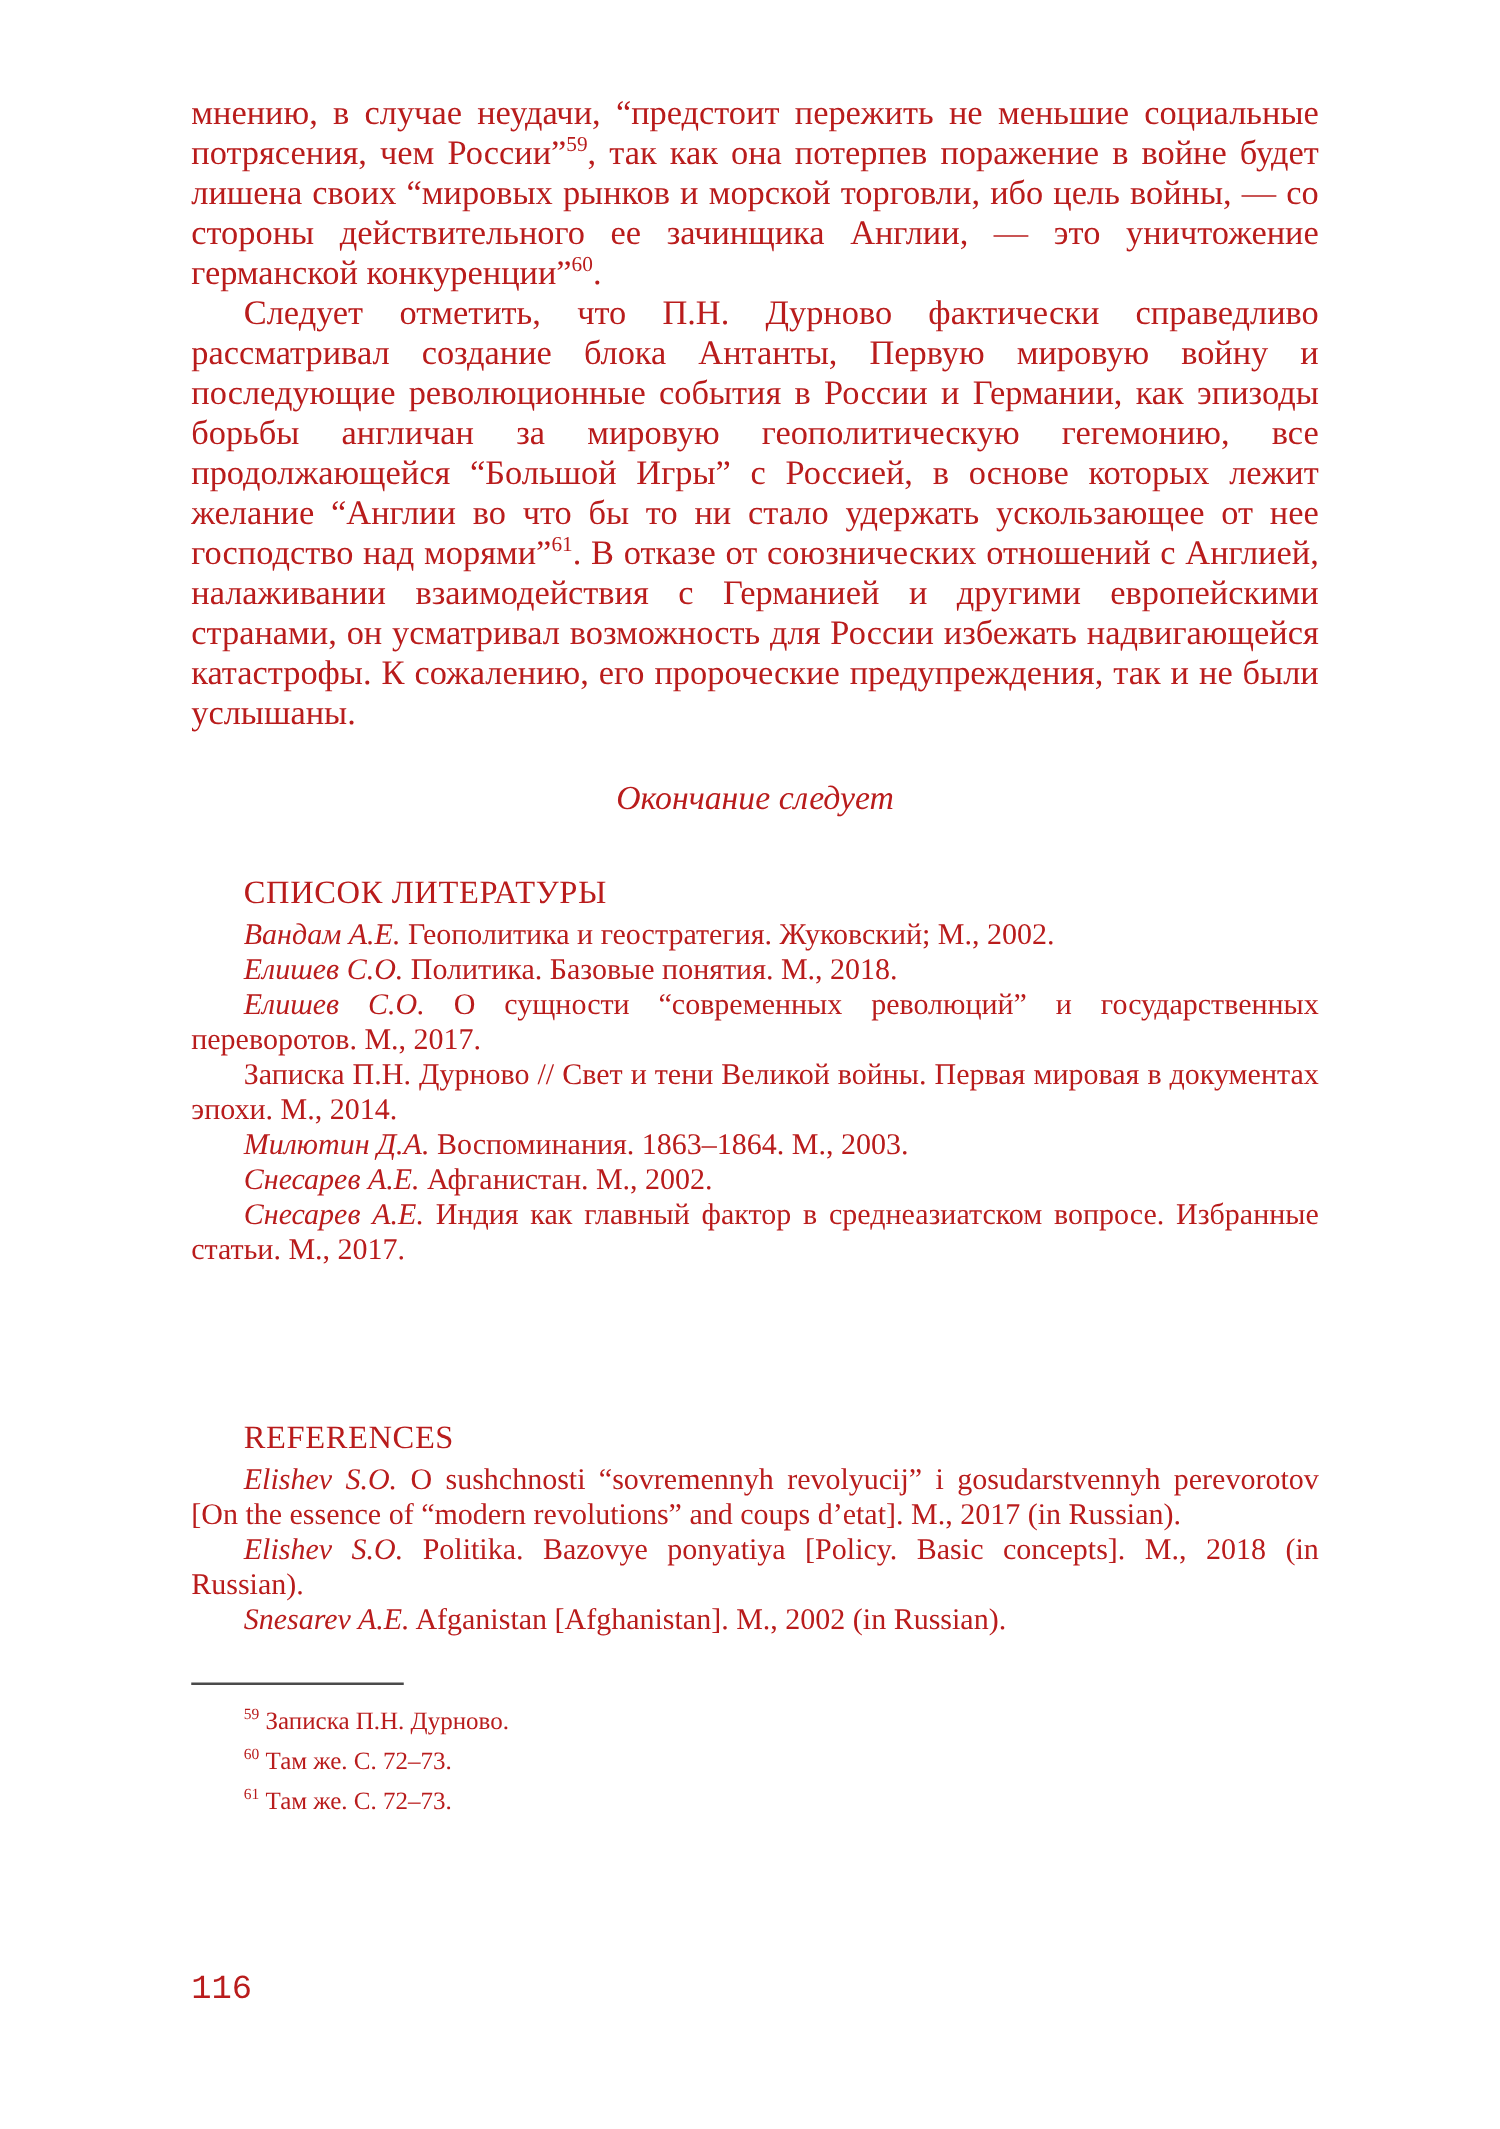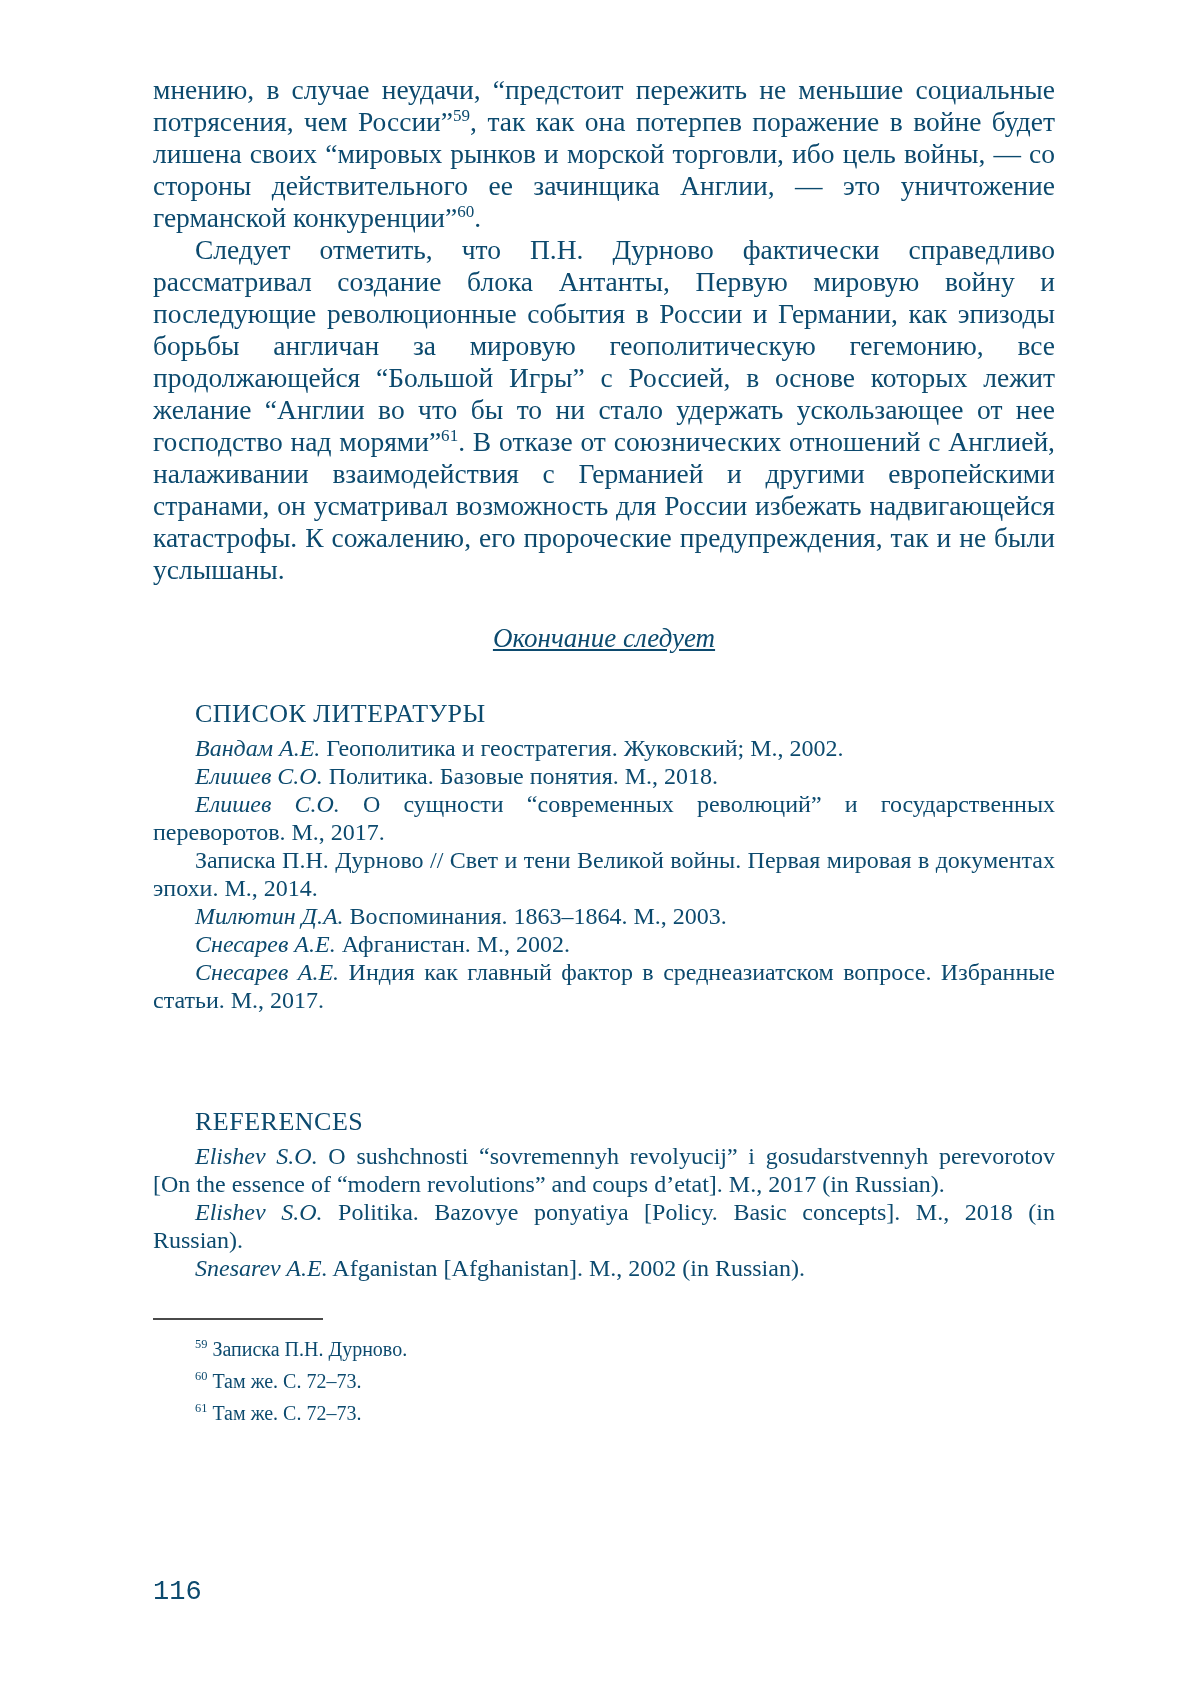--- a/index.html
+++ b/index.html
@@ -1,21 +1,21 @@
 <!DOCTYPE html>
 <html lang="ru"><head>
 <meta charset="utf-8">
 <style>
   html, body { margin: 0; padding: 0; background: #ffffff; }
   .page {
     position: relative;
     width: 1200px;
     height: 1703px;
     background: #ffffff;
-    color: #0c4a6e;
+    color: #b91c1c;
     font-family: "Liberation Serif", "DejaVu Serif", serif;
     overflow: hidden;
   }
   .content {
     position: absolute;
     left: 153px;
     top: 74px;
     width: 902px;
   }
   .para {
@@ -29,32 +29,31 @@
     font-size: 0.62em;
     line-height: 0;
     vertical-align: super;
   }
   .closing {
     margin: 36px 0 0 0;
     font-size: 27px;
     line-height: 32px;
     text-align: center;
     font-style: italic;
-    text-decoration: underline;
   }
   .section-heading {
     margin: 0;
     padding-left: 42px;
     font-weight: 400;
     font-size: 26px;
     line-height: 32px;
     letter-spacing: 0.5px;
   }
   .heading-biblio { margin-top: 44px; }
-  .heading-refs { margin-top: 92px; }
+  .heading-refs { margin-top: 120px; }
   .ref-list { margin-top: 4px; }
   .ref {
     margin: 0;
     font-size: 24px;
     line-height: 28px;
     text-align: justify;
     text-indent: 42px;
   }
   .footnote-rule {
     margin-top: 36px;

